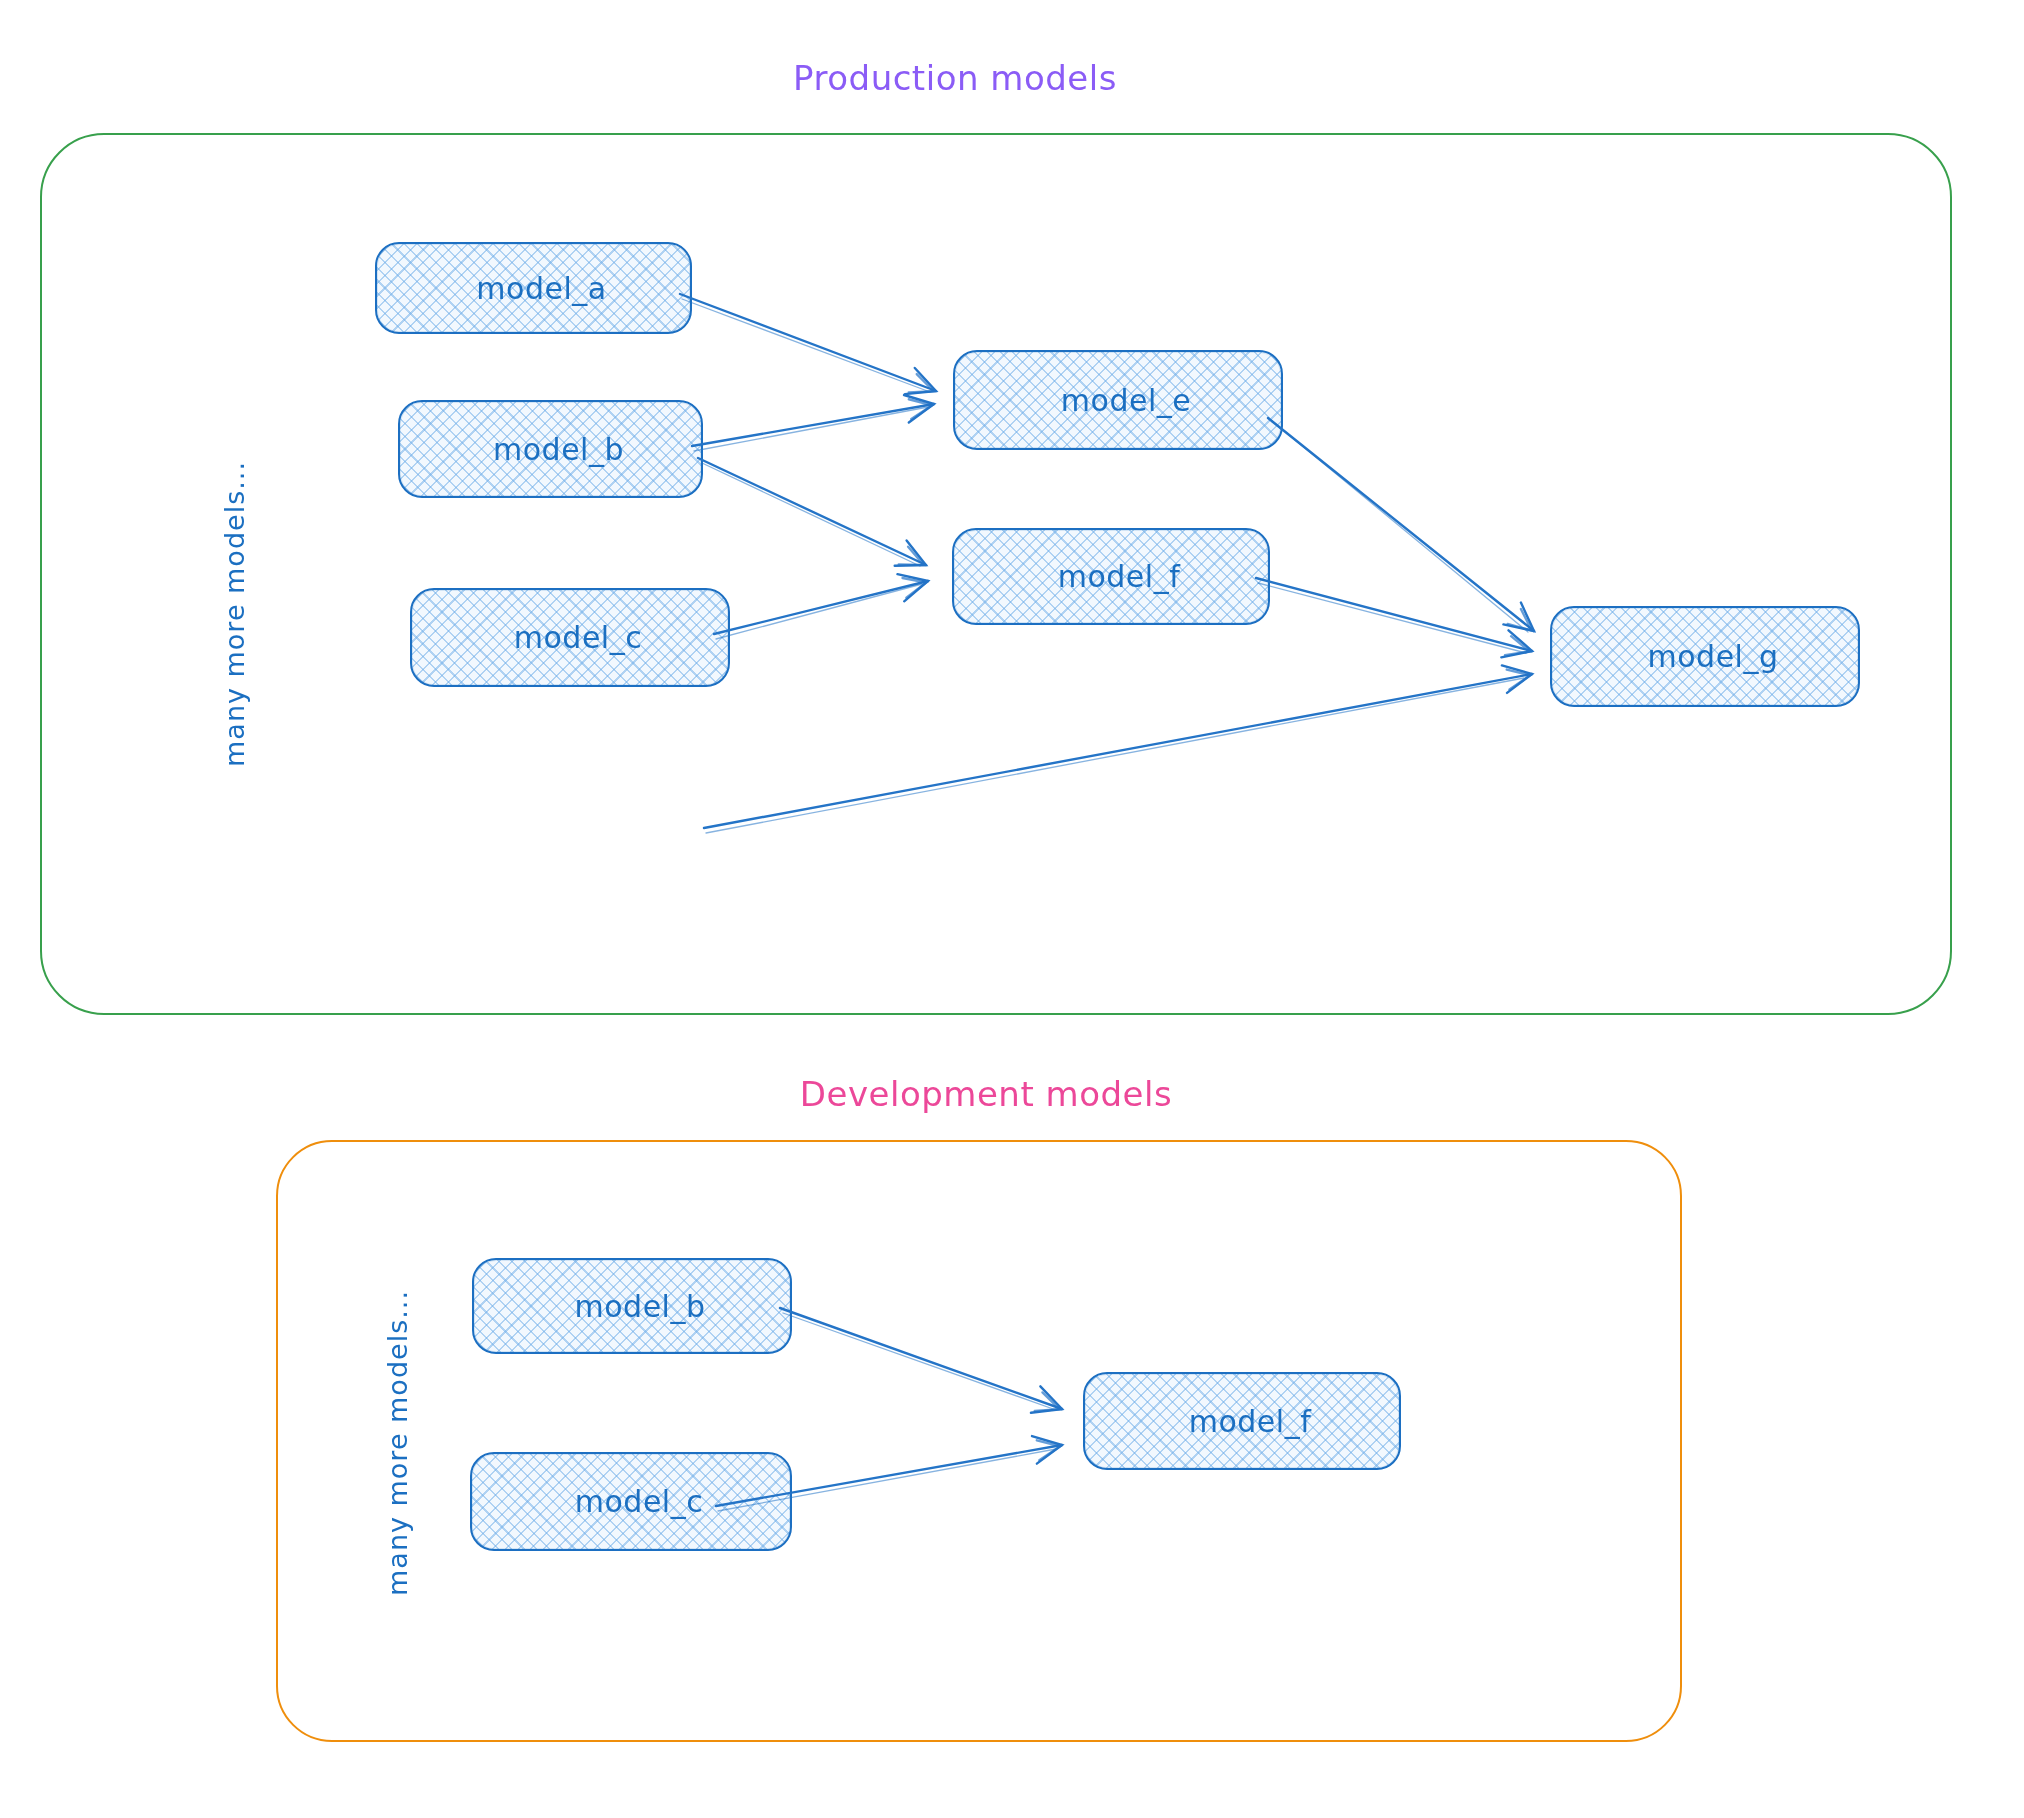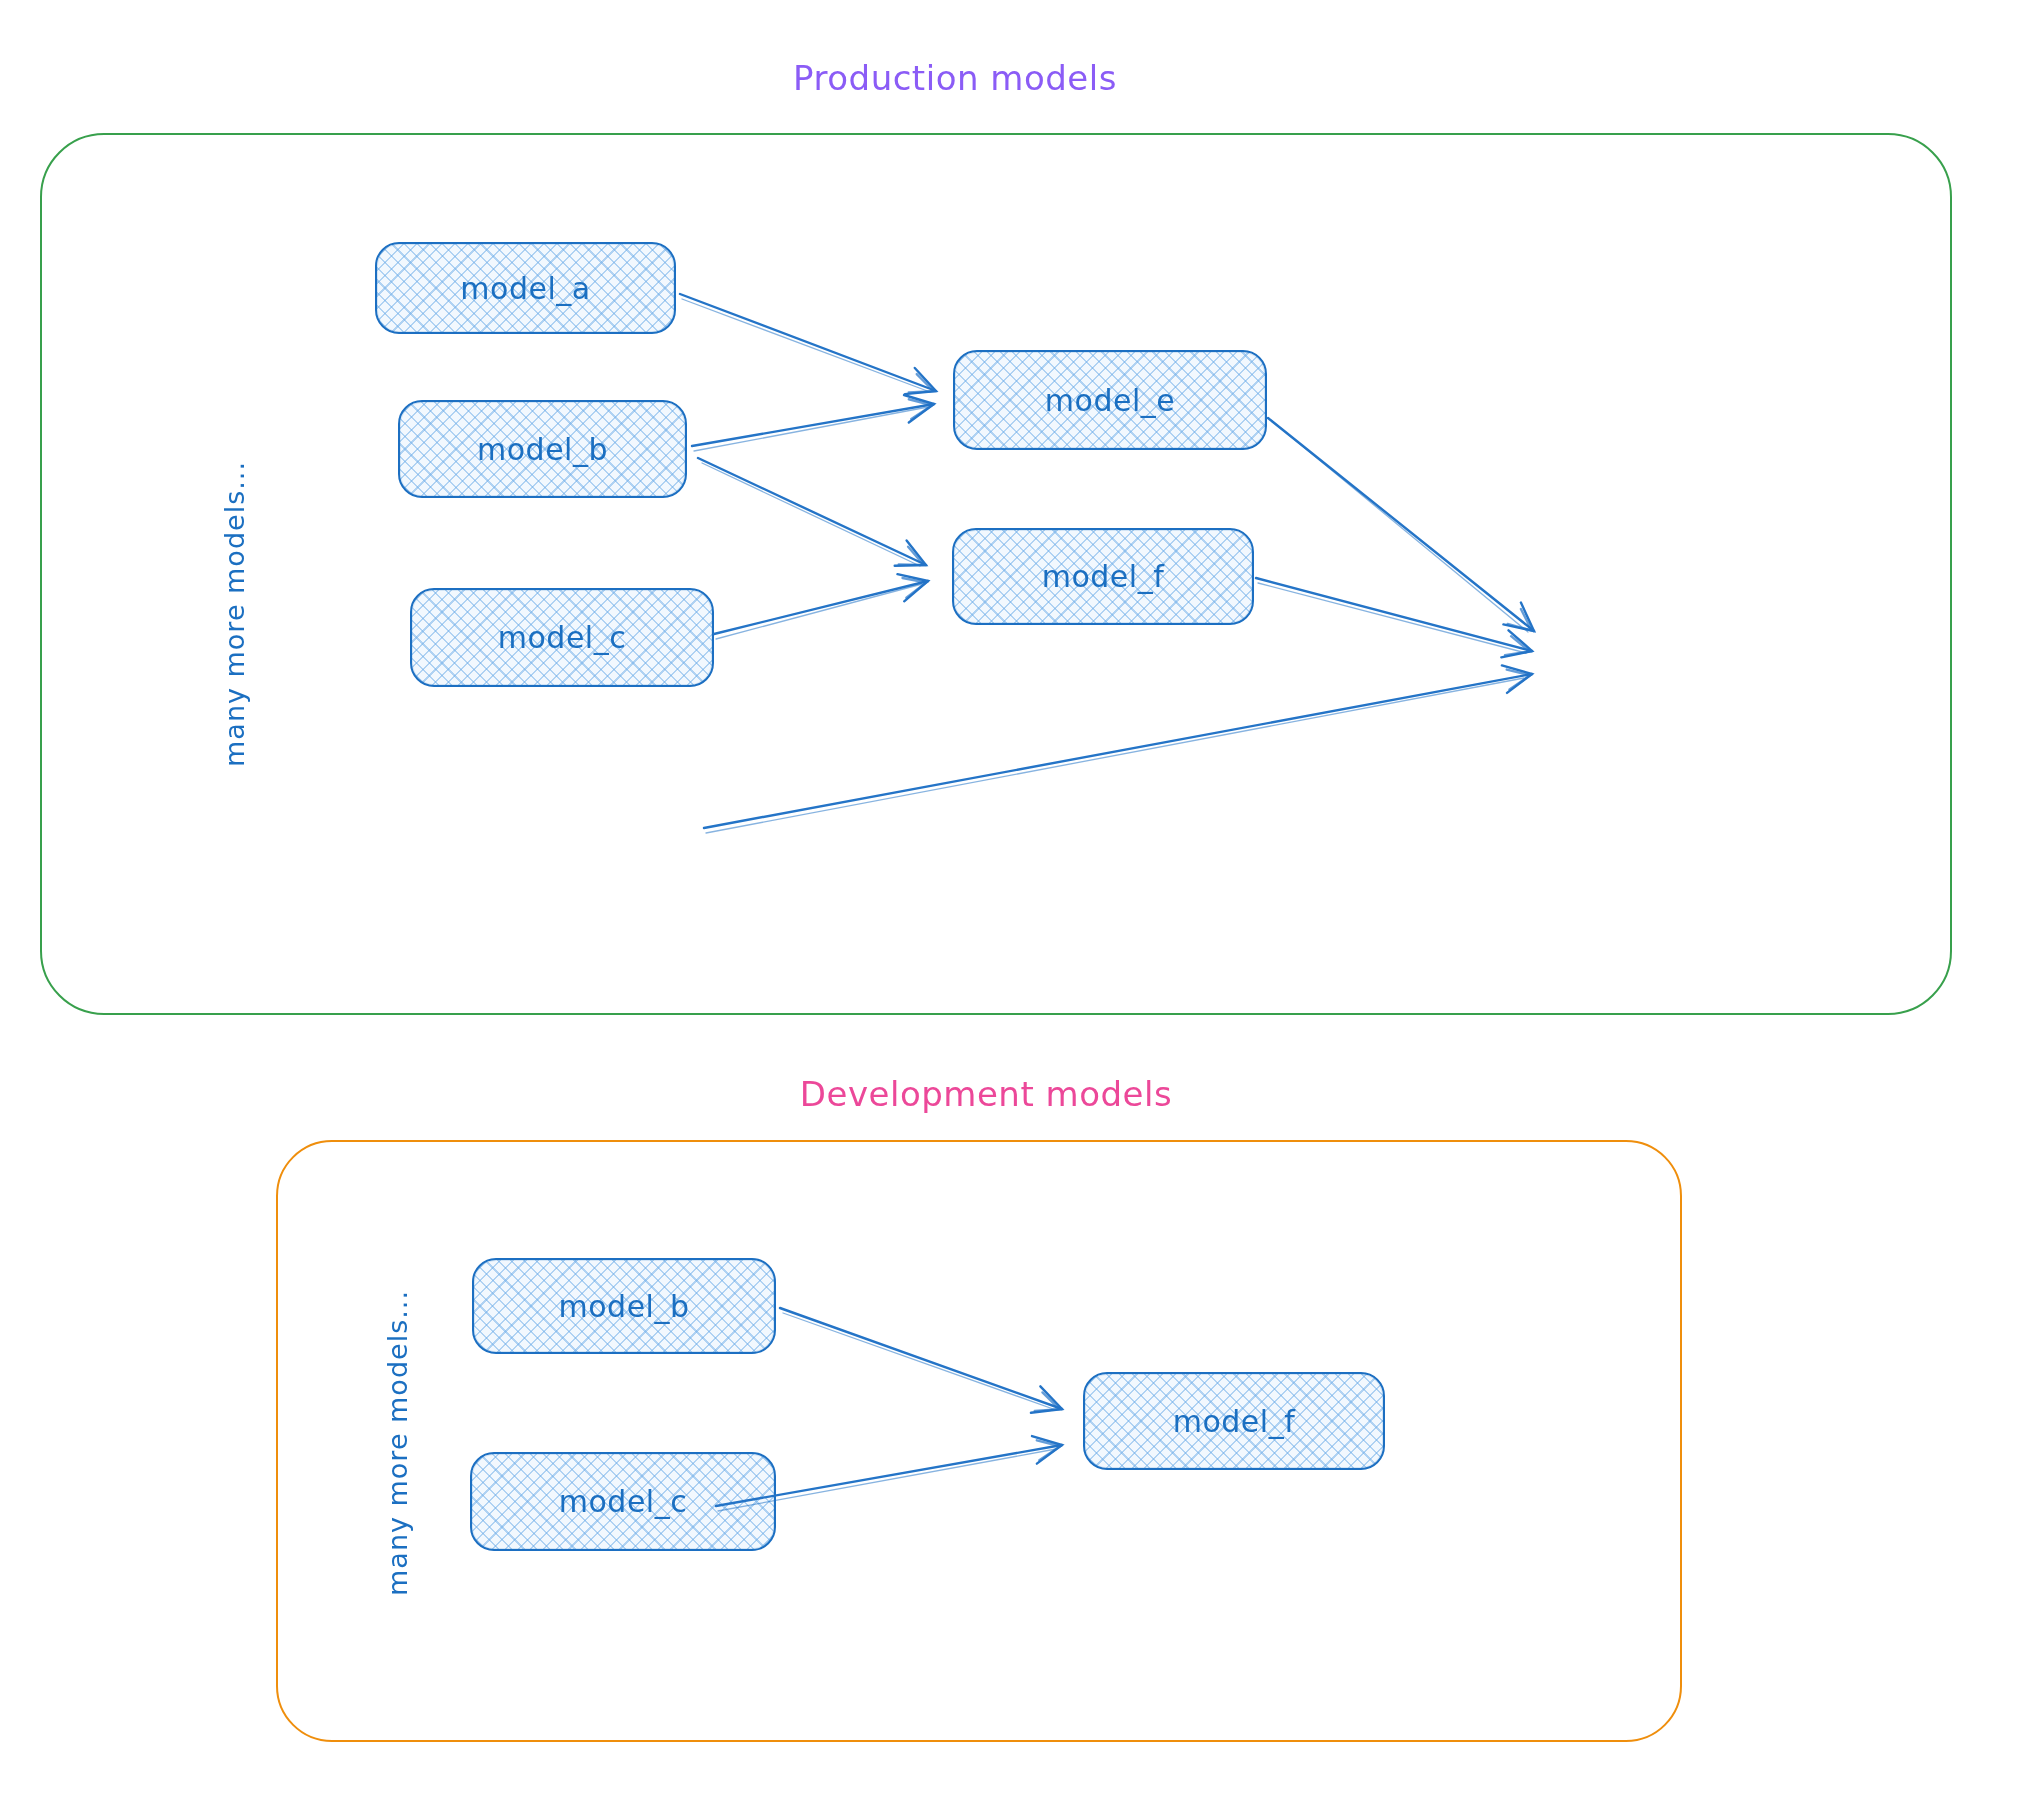--- a/index.html
+++ b/index.html
@@ -59,20 +59,21 @@
     border:2.5px solid #1c6fc2;
     border-radius:24px;
     display:flex;
     align-items:center;
     justify-content:center;
     background-color:#f2f8fe;
     background-image:
       repeating-linear-gradient(45deg, rgba(110,173,232,0.50) 0px, rgba(110,173,232,0.50) 1.6px, transparent 1.6px, transparent 9px),
       repeating-linear-gradient(135deg, rgba(110,173,232,0.50) 0px, rgba(110,173,232,0.50) 1.6px, transparent 1.6px, transparent 9px);
     box-shadow: inset 0 0 0 1px rgba(28,111,194,0.15);
+    padding-left: 16px;
   }
   .node-label{
     font-size:30px;
     font-weight:500;
     color:#1b6fc1;
     letter-spacing:0.5px;
   }
   svg.edges{
     position:absolute;
     left:0; top:0;
@@ -107,20 +108,23 @@
     <span class="node-label">model_b</span>
   </div>
   <div class="node" style="left:410px;top:588px;width:300px;height:95px">
     <span class="node-label">model_c</span>
   </div>
   <div class="node" style="left:953px;top:350px;width:310px;height:96px">
     <span class="node-label">model_e</span>
   </div>
   <div class="node" style="left:952px;top:528px;width:298px;height:93px">
     <span class="node-label">model_f</span>
+  </div>
+  <div class="node" style="left:1550px;top:606px;width:290px;height:97px">
+    <span class="node-label">model_g</span>
   </div>
 
   <div class="section-title dev-title">Development models</div>
   <div class="container-box dev-container"></div>
   <div class="side-label dev-side">many more models...</div>
 
   <div class="node" style="left:472px;top:1258px;width:300px;height:92px">
     <span class="node-label">model_b</span>
   </div>
   <div class="node" style="left:470px;top:1452px;width:302px;height:95px">

